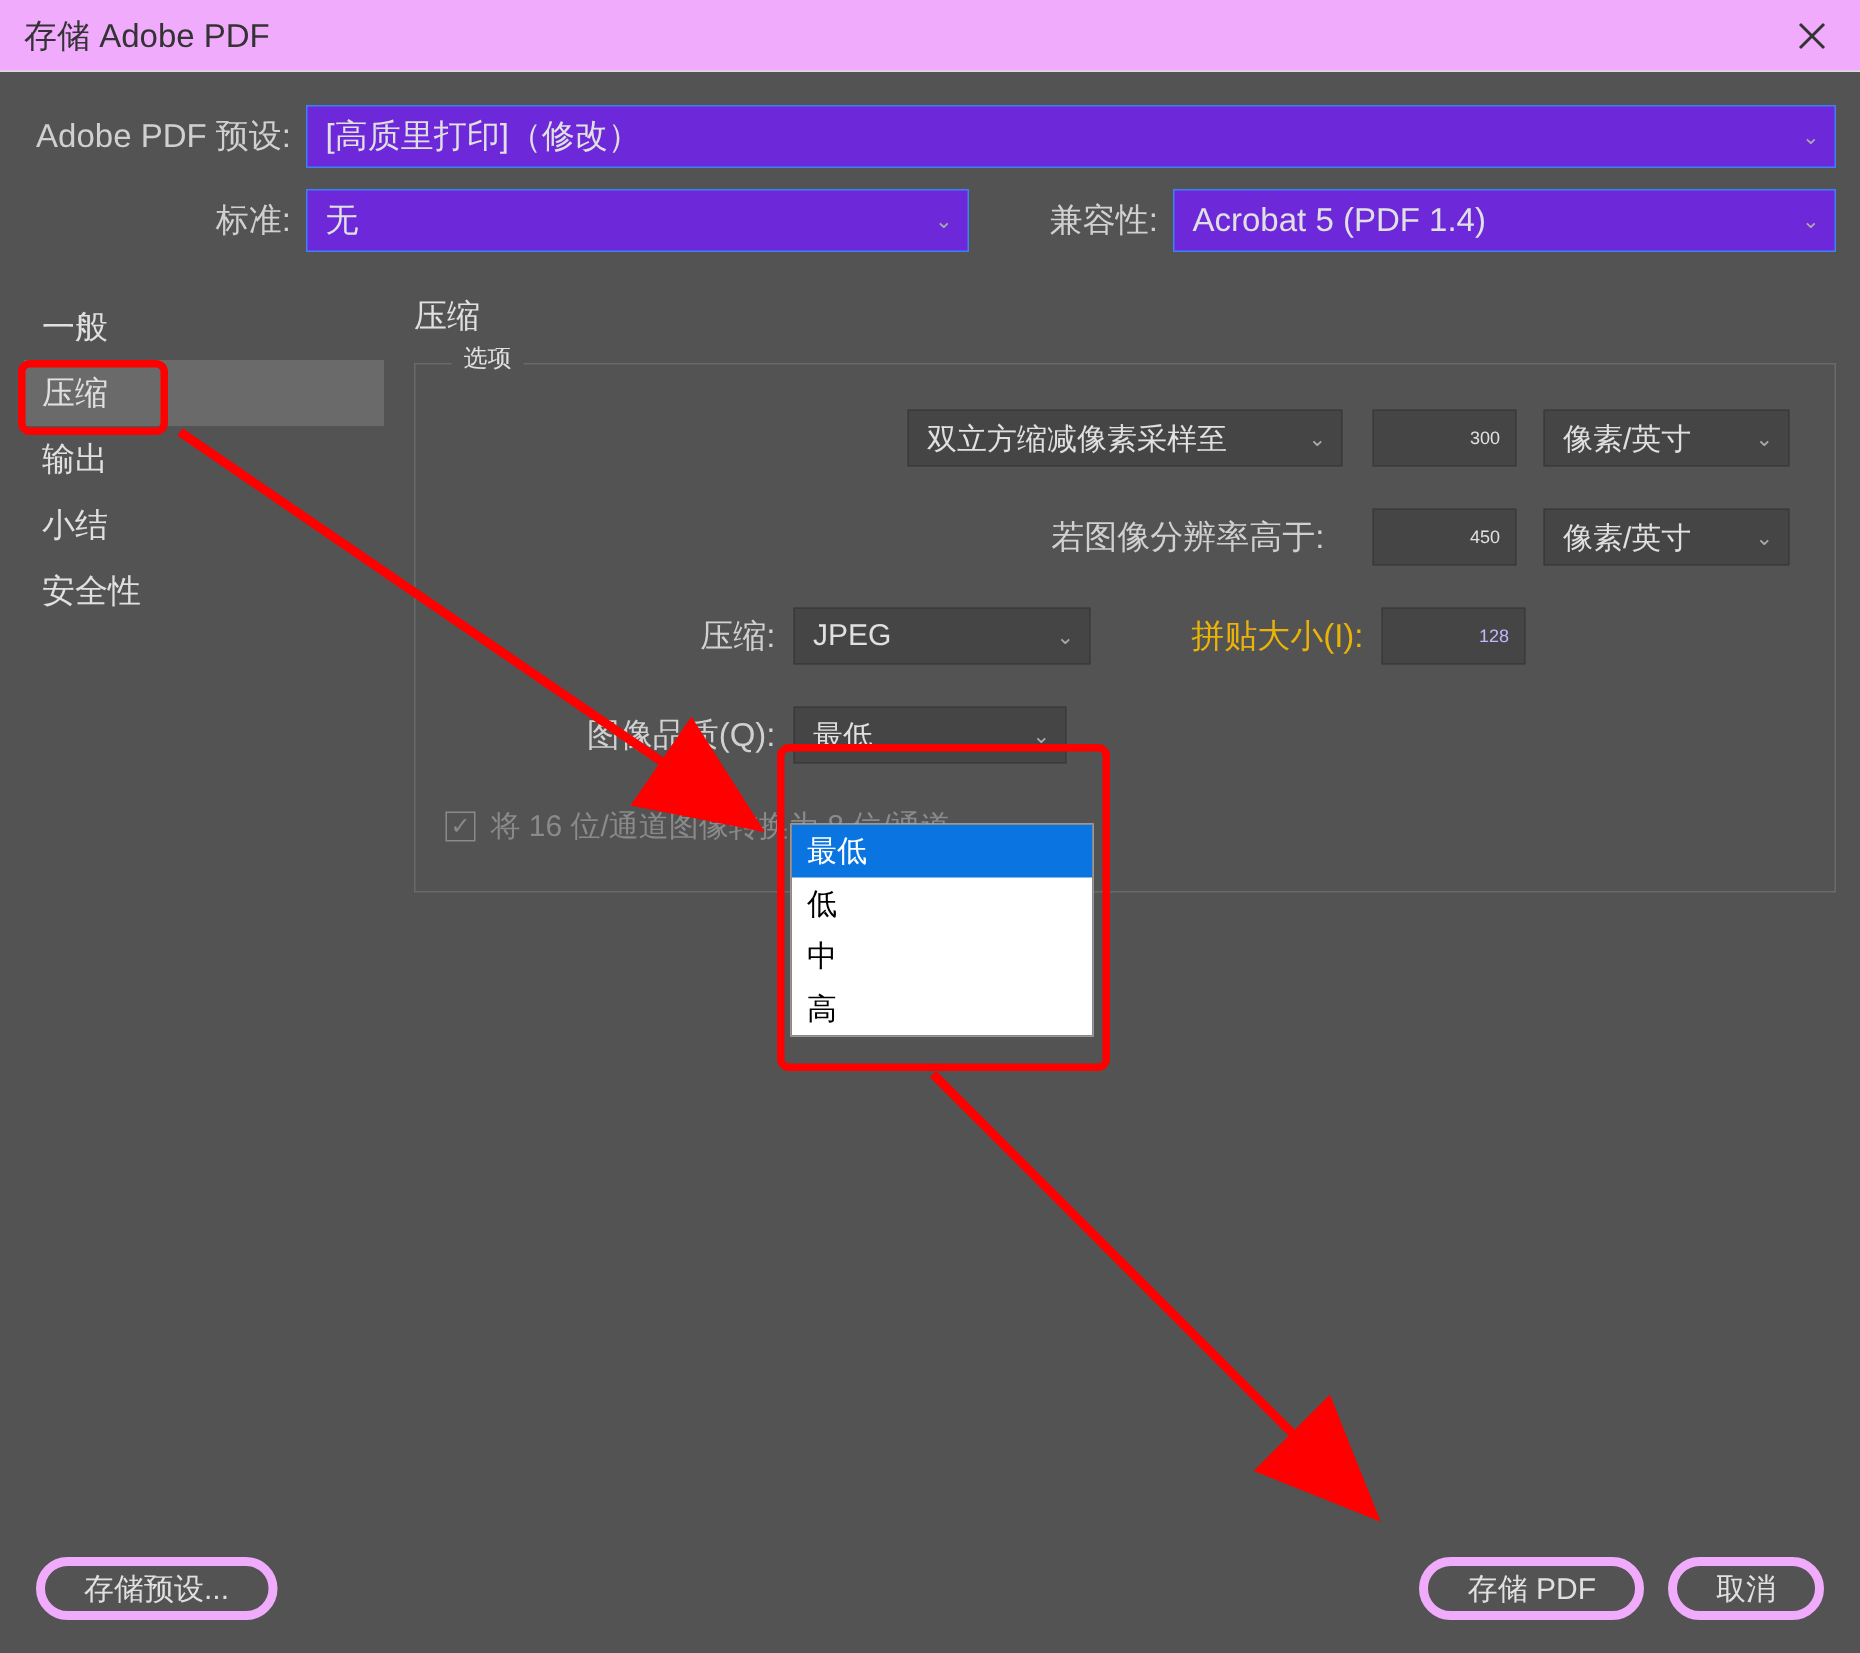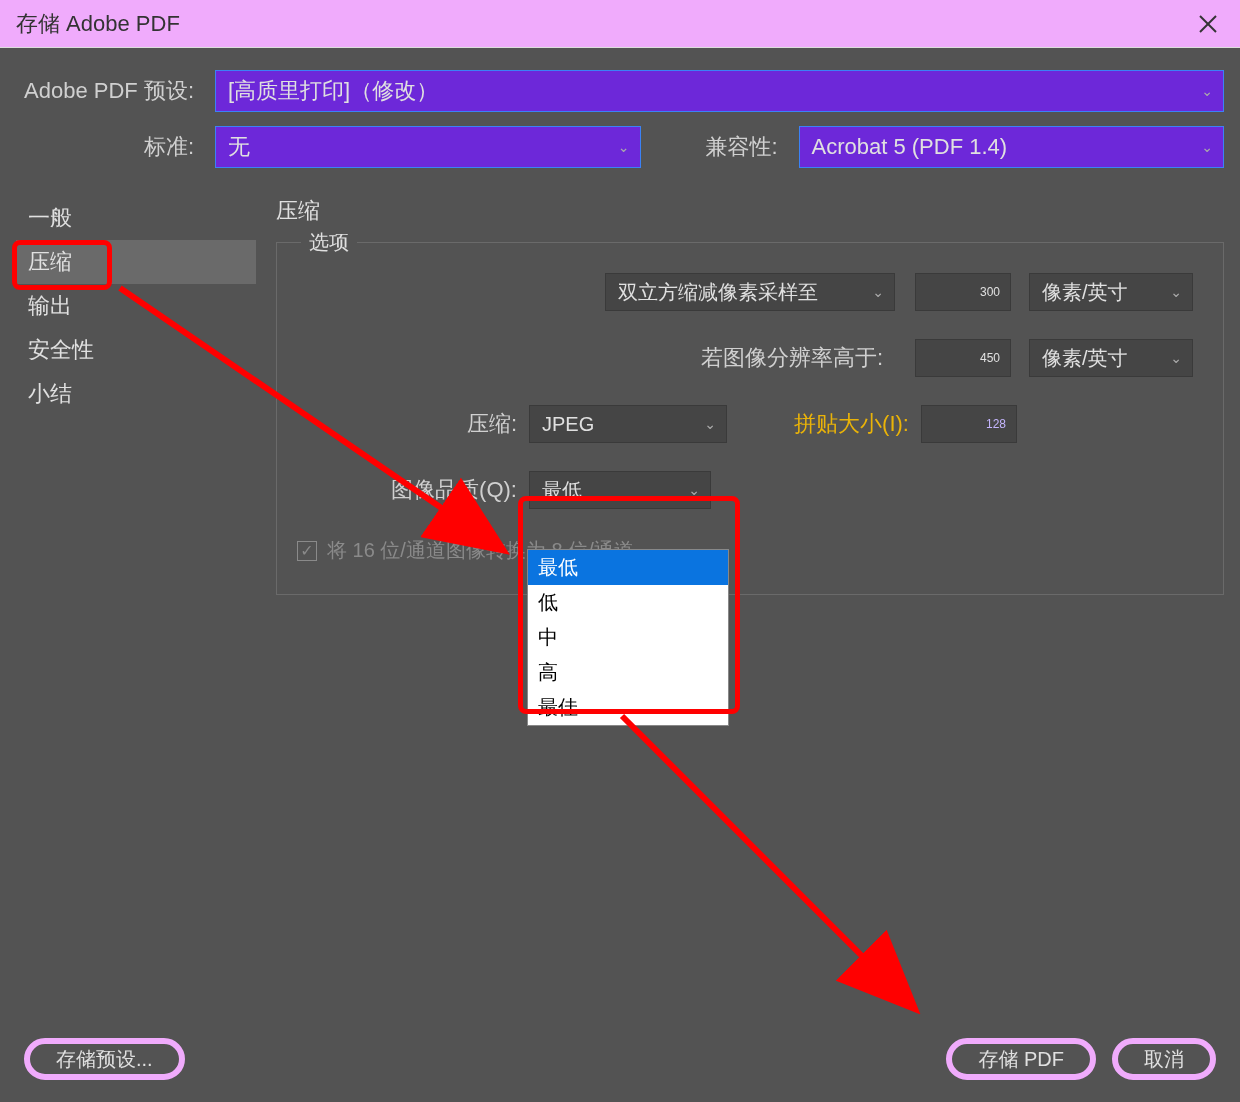--- a/index.html
+++ b/index.html
@@ -5,40 +5,40 @@
     * { box-sizing: border-box; margin: 0; padding: 0; font-family: "Microsoft YaHei", sans-serif; }
     body { width: 1240px; height: 1102px; background: #f0f0f0; position: relative; overflow: hidden; }
     
     .titlebar { height: 48px; background: #f0abfc; display: flex; align-items: center; padding: 0 16px; border-bottom: 1px solid #ddd; }
     .titlebar-title { font-size: 22px; color: #333; flex: 1; }
     .titlebar-close { width: 32px; height: 32px; display: flex; align-items: center; justify-content: center; cursor: pointer; font-size: 24px; color: #333; }
     
     .dialog-body { background: #535353; height: calc(100% - 48px); position: relative; }
     
     .topbar { padding: 22px 16px 8px 16px; }
-    .toprow { display: flex; align-items: center; margin-bottom: 14px; gap: 11px; }
+    .toprow { display: flex; align-items: center; margin-bottom: 14px; }
     .toplabel { color: #d0d0d0; font-size: 22px; text-align: right; padding-right: 10px; }
     .preset-label { width: 188px; }
     .standard-label { width: 188px; }
     .compat-label { width: 110px; }
     
     .select-full { flex: 1; height: 42px; background: #6d28d9; border: 1px solid #3b82f6; color: #e0e0e0; font-size: 22px; padding: 0 12px; display: flex; align-items: center; position: relative; }
     .select-med { width: 440px; }
     .select-compat { width: 440px; }
     .chev { position: absolute; right: 10px; top: 50%; transform: translateY(-50%); color: #aaa; font-size: 14px;}
     
     .lower { display: flex; padding: 0 16px; }
     .sidebar { width: 240px; padding-top: 6px; }
     .side-item { height: 44px; display: flex; align-items: center; padding: 0 12px; color: #e0e0e0; font-size: 22px; cursor: pointer; }
     .side-item.selected { background: #6a6a6a; }
     
     .main { flex: 1; padding: 6px 0 0 20px; }
     .section-title { color: #e0e0e0; font-size: 22px; margin-bottom: 16px; }
     .fieldset { border: 1px solid #6a6a6a; padding: 20px 20px 30px 20px; position: relative; }
-    .legend { position: absolute; top: -14px; left: 24px; background: #535353; padding: 0 8px; color: #e0e0e0; font-size: 20px; }
+    .legend { position: absolute; top: -14px; left: 24px; background: #535353; padding: 0 8px; color: #e0e0e0; font-size: 16px; }
     
     .row { display: flex; align-items: center; margin-bottom: 28px; }
     .flexspace { flex: 1; }
     .label-r { color: #d0d0d0; font-size: 22px; text-align: right; padding-right: 12px; }
     .dimlabel { color: #eab308; }
     .input-num { width: 96px; height: 38px; background: #454545; border: 1px solid #3a3a3a; color: #e0e0e0; font-size: 12px; padding: 0 10px; text-align: right; }
     .input-num.dim { color: #c4b5fd; }
     .select-sm { height: 38px; background: #454545; border: 1px solid #3a3a3a; color: #e0e0e0; font-size: 20px; padding: 0 30px 0 12px; position: relative; display: flex; align-items: center; }
     .select-downsampling { width: 290px; }
     .select-unit { width: 164px; margin-left: 18px; }
@@ -97,22 +97,22 @@
         <span class="chev">⌄</span>
       </div>
     </div>
   </div>
 
   <div class="lower">
     <div class="sidebar">
       <div class="side-item">一般</div>
       <div class="side-item selected">压缩</div>
       <div class="side-item">输出</div>
+      <div class="side-item">小结</div>
       <div class="side-item">安全性</div>
-      <div class="side-item">小结</div>
     </div>
 
     <div class="main">
       <div class="section-title">压缩</div>
       <div class="fieldset">
         <div class="legend">选项</div>
 
         <div class="row" style="justify-content:flex-end; padding-right:10px; margin-top:10px;">
           <div class="select-sm select-downsampling">
             <span>双立方缩减像素采样至</span>
@@ -158,21 +158,20 @@
         </div>
       </div>
     </div>
   </div>
 
   <div class="dropdown-open" style="left:527px; top:501px;">
     <div class="opt sel">最低</div>
     <div class="opt">低</div>
     <div class="opt">中</div>
     <div class="opt">高</div>
-    <div class="opt">最佳</div>
   </div>
 
   <div class="footer">
     <div class="btn">存储预设...</div>
     <div class="flexspace"></div>
     <div class="btn">存储 PDF</div>
     <div class="btn">取消</div>
   </div>
 
 </div>

